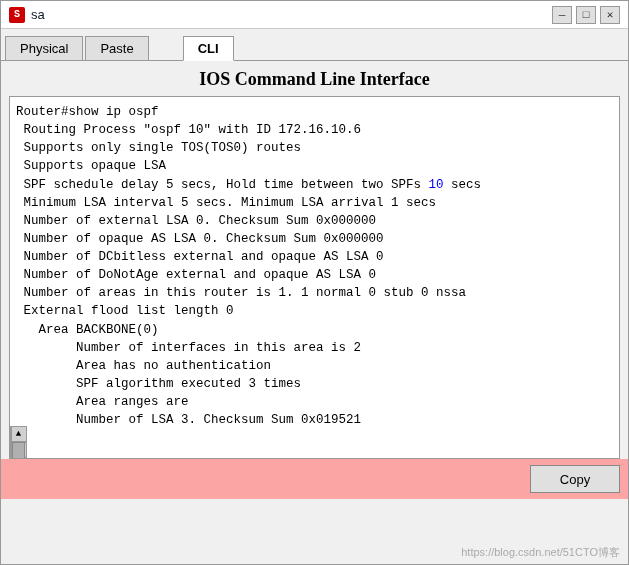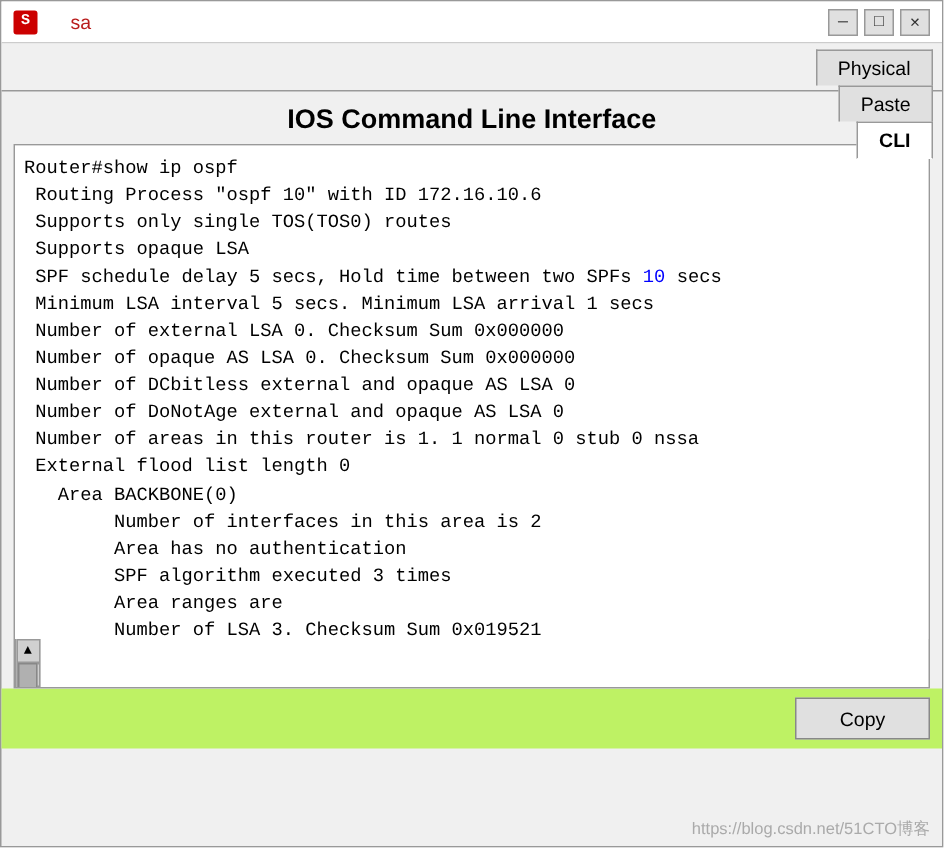--- a/index.html
+++ b/index.html
@@ -51,22 +51,21 @@
       align-items: center;
       justify-content: center;
       font-size: 10px;
       color: white;
       font-weight: bold;
     }
 
     .title-text {
       font-family: Arial, sans-serif;
       font-size: 13px;
-      color: #b91c1c;
-      margin-left: 16px;
+      color: #0f172a;
     }
 
     .title-bar-controls {
       display: flex;
       gap: 4px;
     }
 
     .win-btn {
       width: 20px;
       height: 18px;
@@ -80,21 +79,20 @@
       color: #333;
     }
 
     .tabs {
       background: #f0f0f0;
       display: flex;
       align-items: flex-end;
       padding: 4px 4px 0 4px;
       border-bottom: 1px solid #999;
       height: 32px;
-      flex-direction: column;
     }
 
     .tab {
       padding: 4px 14px;
       border: 1px solid #999;
       background: #e0e0e0;
       font-family: Arial, sans-serif;
       font-size: 13px;
       cursor: pointer;
       margin-right: 2px;
@@ -105,21 +103,21 @@
     .tab.active {
       background: #fff;
       font-weight: bold;
       border-bottom: 1px solid #fff;
       margin-bottom: -1px;
       z-index: 1;
       margin-left: 32px;
     }
 
     .page-title {
-      font-family: Liberation Sans, sans-serif;
+      font-family: Liberation Serif, serif;
       font-size: 18px;
       font-weight: bold;
       text-align: center;
       padding: 8px 0 6px 0;
       color: #000;
     }
 
     .terminal-container {
       flex: 1;
       margin: 0 8px 0 8px;
@@ -183,21 +181,21 @@
       background: #b0b0b0;
       border: 1px solid #888;
     }
 
     .bottom-bar {
       display: flex;
       align-items: center;
       justify-content: flex-end;
       padding: 6px 8px;
       gap: 16px;
-      background: #bef264;
+      background: #fca5a5;
     }
 
     .bottom-btn {
       width: 90px;
       height: 28px;
       background: #e0e0e0;
       border: 1px solid #888;
       font-family: Arial, sans-serif;
       font-size: 13px;
       cursor: pointer;

